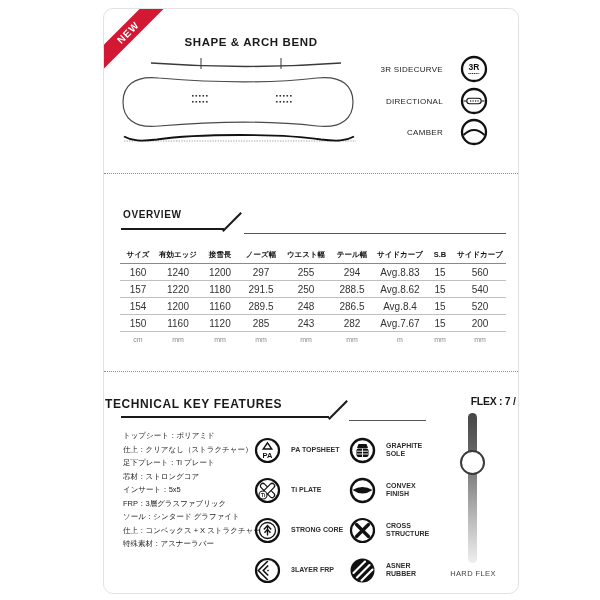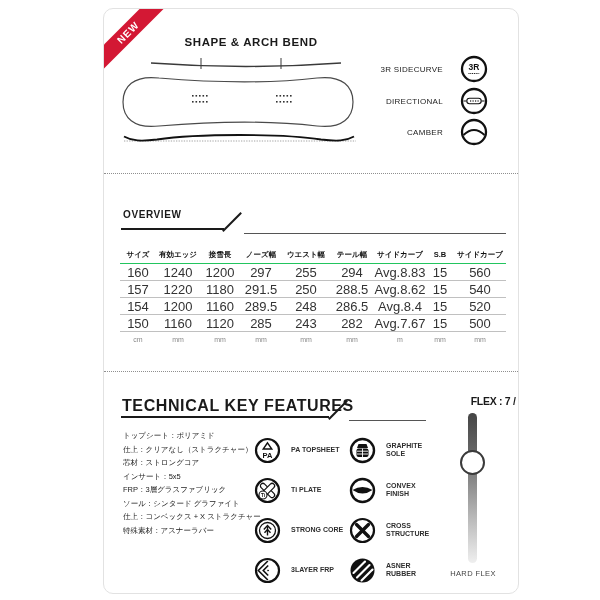--- a/index.html
+++ b/index.html
@@ -32,21 +32,21 @@
   .badge-row.b1{top:46px;} .badge-row.b2{top:78px;} .badge-row.b3{top:109px;text-align:center;}
   
   .sec-heading{position:absolute;font-weight:bold;letter-spacing:0.6px;}
   .h-line{position:absolute;background:#1a1a1a;}
   .h-line.thin{background:#555;height:1px;}
   .h-slash{position:absolute;width:26px;height:2px;background:#1a1a1a;transform:rotate(-45deg);}
   
   .spec-table{position:absolute;left:16px;top:237px;width:386px;border-collapse:collapse;table-layout:fixed;}
   .spec-table th{font-size:7.5px;font-weight:bold;color:#111;height:17px;
     border-bottom:1px solid #22c55e;text-align:center;padding:0;}
-  .spec-table td{font-size:13px;color:#333;height:16px;border-bottom:1px solid #c0c0c0;
+  .spec-table td{font-size:10px;color:#333;height:16px;border-bottom:1px solid #c0c0c0;
     text-align:center;padding:0;}
   .spec-table tr.units td{border-bottom:none;color:#8a8a8a;font-size:7px;height:15px;}
   
   .specs-list{position:absolute;left:19px;top:420px;font-size:7.5px;line-height:13.5px;color:#222;}
   .feature-grid{position:absolute;left:150px;top:421px;display:grid;
     grid-template-columns:95px 95px;grid-auto-rows:40px;}
   .feature-item{display:flex;align-items:center;gap:10px;}
   .feature-item .f-label{font-size:7px;line-height:8.5px;font-weight:700;color:#2e2e2e;width:54px;}
   .flex-label{position:absolute;left:348px;top:386px;width:64px;text-align:center;
     font-size:10.5px;font-weight:bold;letter-spacing:-0.3px;white-space:nowrap;margin-left:16px;}
@@ -203,48 +203,49 @@
     </tr>
     <tr>
       <td>150</td>
           <td>1160</td>
           <td>1120</td>
           <td>285</td>
           <td>243</td>
           <td>282</td>
           <td>Avg.7.67</td>
           <td>15</td>
-          <td>500</td>
+          <td>200</td>
     </tr>
     <tr class="units">
       <td>cm</td>
           <td>mm</td>
           <td>mm</td>
           <td>mm</td>
           <td>mm</td>
           <td>mm</td>
           <td>m</td>
           <td>mm</td>
           <td>mm</td>
     </tr>
   </tbody>
     </table>
 
   <div class="divider d2"></div>
 
-  <div class="sec-heading" style="left:18px;top:388px;font-size:16px;">TECHNICAL KEY FEATURES</div>
+  <div class="sec-heading" style="left:1px;top:388px;font-size:12px;">TECHNICAL KEY FEATURES</div>
   <div class="h-line" style="left:17px;top:407px;width:208px;height:2px;"></div>
   <div class="h-slash" style="left:221px;top:400px;"></div>
   <div class="h-line thin" style="left:245px;top:411px;width:77px;"></div>
 
   <div class="flex-label">FLEX : 7 / 10</div>
 
   <div class="specs-list">
     <div>トップシート：ポリアミド</div>
     <div>仕上：クリアなし（ストラクチャー）</div>
+    <div>足下プレート：Ti プレート</div>
     <div>芯材：ストロングコア</div>
     <div>インサート：5x5</div>
     <div>FRP：3層グラスファブリック</div>
     <div>ソール：シンタード グラファイト</div>
     <div>仕上：コンベックス + X ストラクチャー</div>
     <div>特殊素材：アスナーラバー</div>
   </div>
 
   <div class="feature-grid">
 

